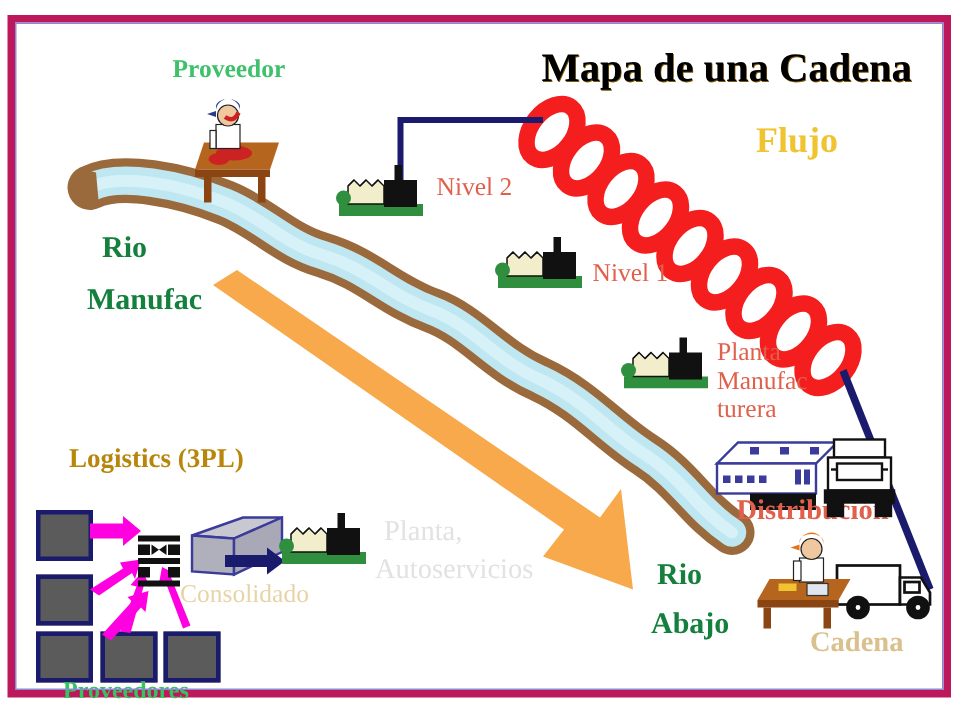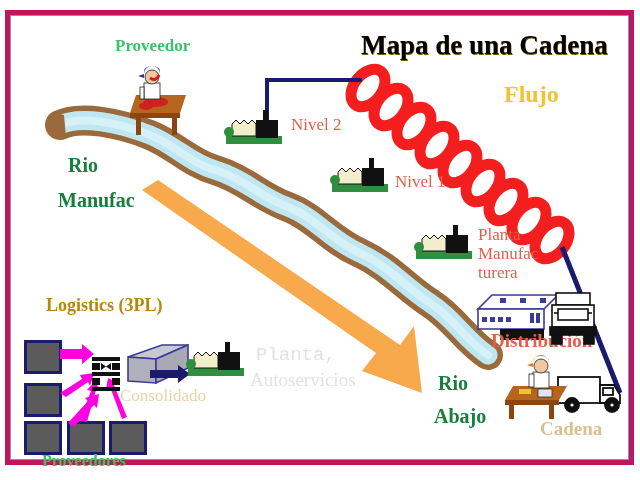--- a/index.html
+++ b/index.html
@@ -190,21 +190,21 @@
 
   <div class="lbl t-title" style="left:351px;top:16px;">Mapa de una Cadena</div>
   <div class="lbl t-cadena" style="left:494px;top:67px;">Flujo</div>
 
   <div class="lbl t-chartreuse" style="left:58px;top:140px;">Rio</div>
   <div class="lbl t-chartreuse" style="left:48px;top:175px;">Manufac</div>
   <div class="lbl t-chartreuse" style="left:428px;top:358px;">Rio</div>
   <div class="lbl t-chartreuse" style="left:424px;top:391px;">Abajo</div>
 
 
-  <div class="lbl t-gray" style="left:246px;top:330px;font-family:Liberation Mono, monospace;">Planta,</div>
+  <div class="lbl t-gray" style="left:246px;top:330px;">Planta,</div>
   <div class="lbl t-gray" style="left:240px;top:355px;">Autoservicios</div>
 
   <div class="lbl t-gold" style="left:36px;top:281px;">Logistics (3PL)</div>
 
   <div class="sq" style="left:14px;top:325px;width:32px;height:28px;"></div>
   <div class="sq" style="left:14px;top:368px;width:32px;height:28px;"></div>
   <div class="sq" style="left:14px;top:406px;width:32px;height:28px;"></div>
   <div class="sq" style="left:57px;top:406px;width:32px;height:28px;"></div>
   <div class="sq" style="left:99px;top:406px;width:32px;height:28px;"></div>
 

